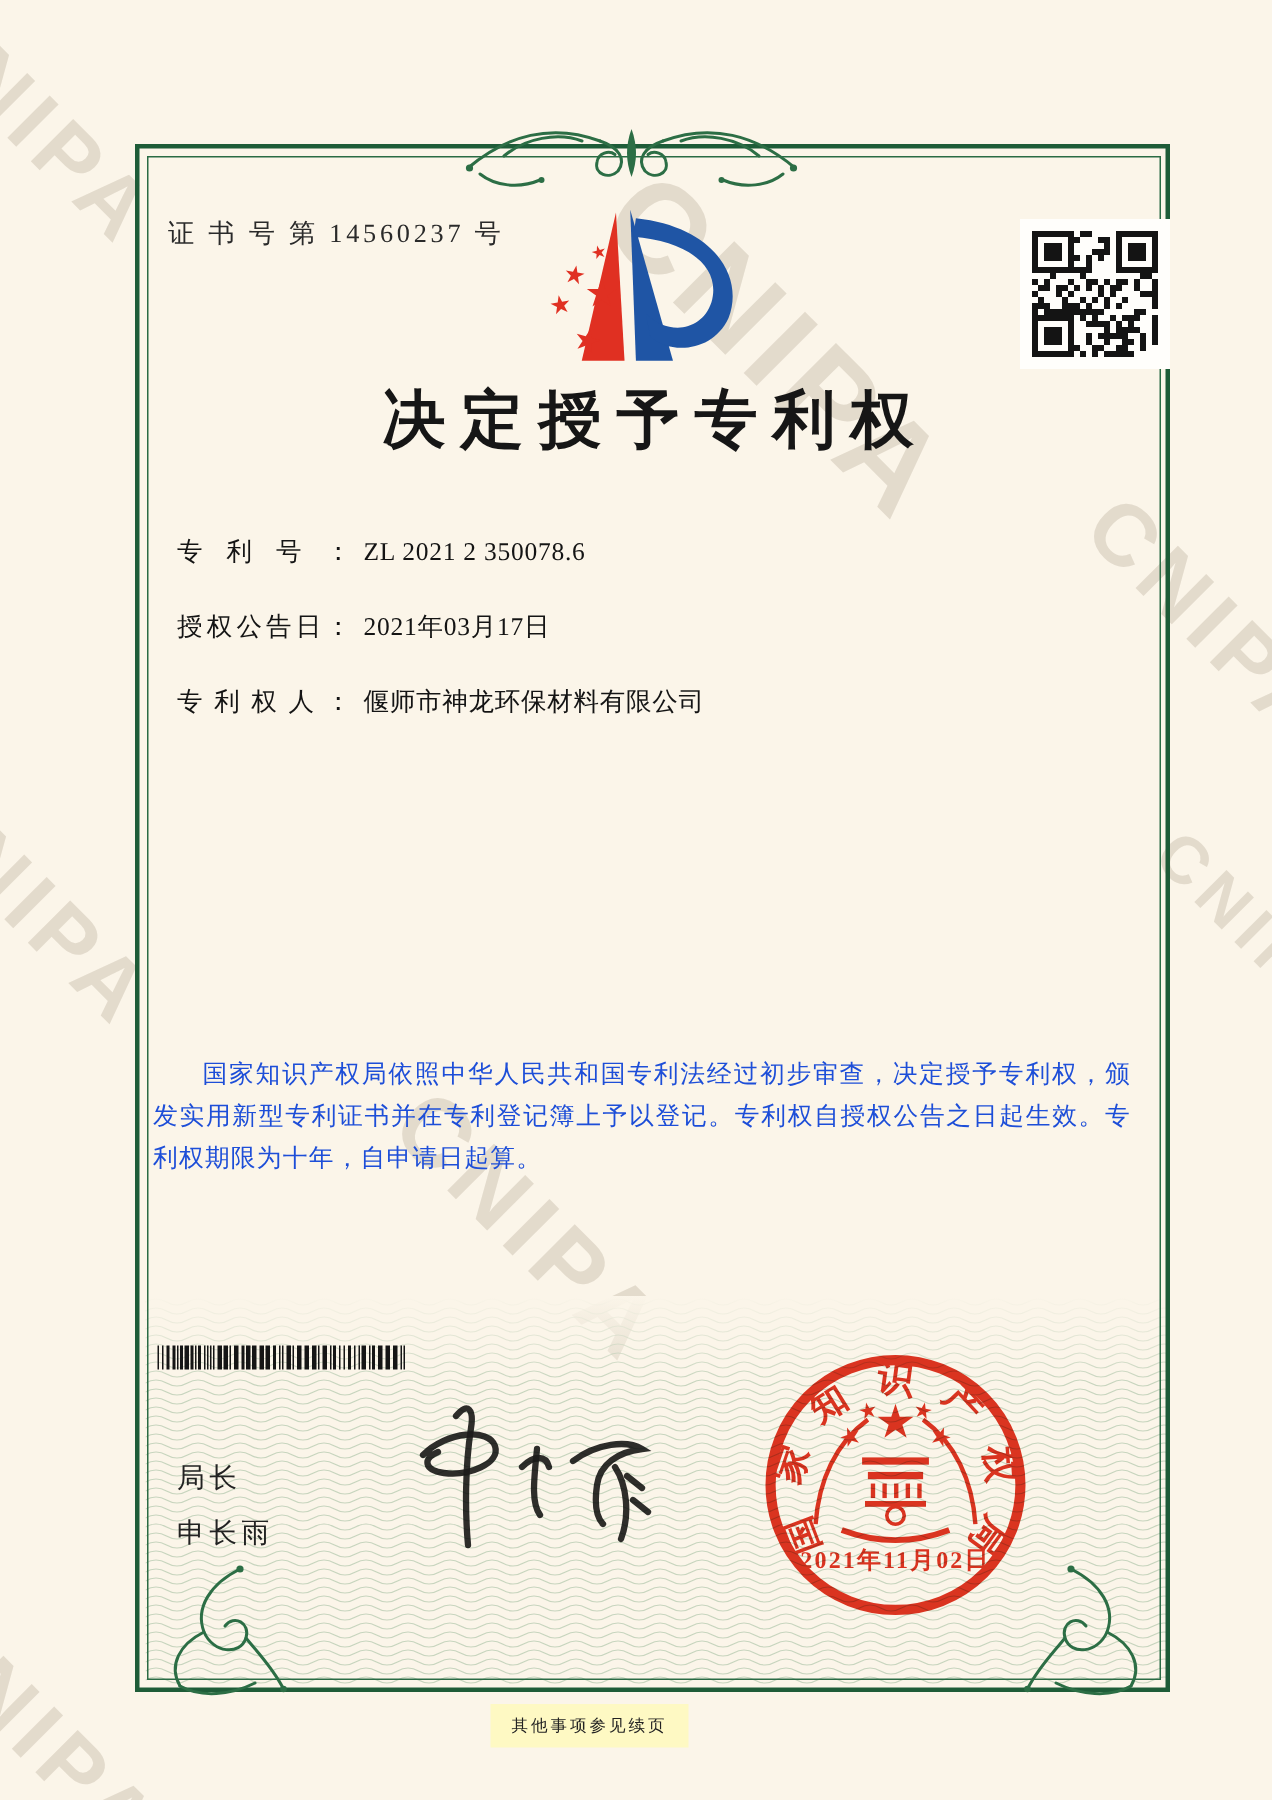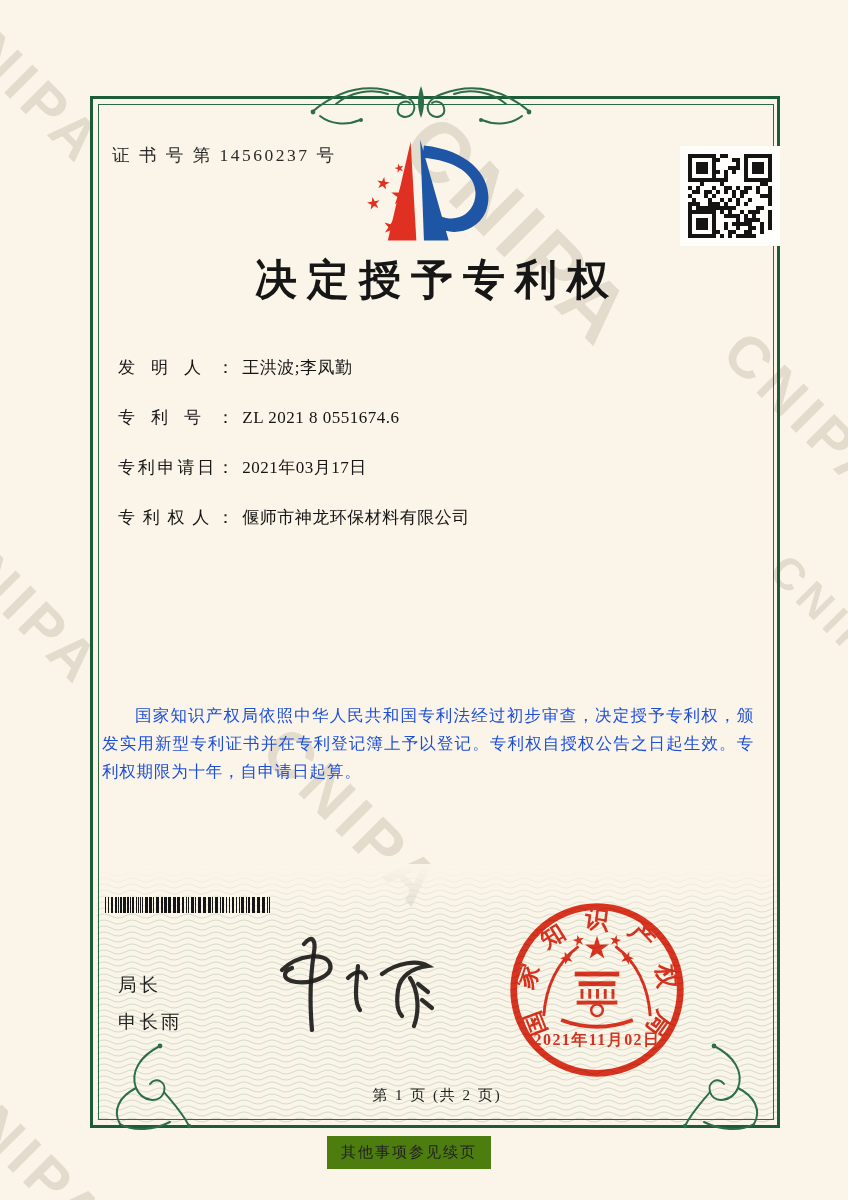--- a/index.html
+++ b/index.html
@@ -60,22 +60,22 @@
   .director-name{position:absolute;left:118px;top:1009px;font-size:18.5px;letter-spacing:3px;color:#222;z-index:7;}
 
   .signature{position:absolute;left:252px;top:926px;width:205px;height:120px;z-index:7;mix-blend-mode:multiply;}
   .signature path{fill:none;stroke:#1c1c1c;stroke-width:4.2;stroke-linecap:round;opacity:.92;}
 
   .seal{position:absolute;left:505px;top:898px;width:184px;height:184px;z-index:7;mix-blend-mode:multiply;opacity:.95;}
 
   .pageinfo{position:absolute;left:90px;width:694px;top:1086px;text-align:center;
       font-size:15px;letter-spacing:2px;color:#222;z-index:6;}
 
-  .footnote{position:absolute;left:327px;top:1136px;padding:7px 14px;background:#4d7c0f;
-      font-size:15px;letter-spacing:2px;color:#222;z-index:6;}
+  .footnote{position:absolute;left:327px;top:1136px;padding:7px 14px;background:#fef9c3;
+      font-size:11px;letter-spacing:2px;color:#222;z-index:6;}
 </style>
 </head>
 <body>
 
 <div class="page">
 
   <div class="wm" style="left:-28px;top:-16px;font-size:58px;">CNIPA</div>
   <div class="wm" style="left:452px;top:96px;font-size:84px;">CNIPA</div>
   <div class="wm" style="left:758px;top:318px;font-size:58px;">CNIPA</div>
   <div class="wm" style="left:-30px;top:505px;font-size:58px;">CNIPA</div>
@@ -405,29 +405,25 @@
       <i style="left:52px;top:80px"></i>
       <i style="left:56px;top:80px"></i>
       <i style="left:60px;top:80px"></i>
       <i style="left:64px;top:80px"></i>
     </div>
 
   <div class="title">决定授予专利权</div>
 
   <div class="fields">
     <div class="row">
-      <span class="lab">发明人：</span>
-      <span class="val">王洪波;李凤勤</span>
+      <span class="lab">专利号：</span>
+      <span class="val">ZL 2021 2 350078.6</span>
     </div>
     <div class="row">
-      <span class="lab">专利号：</span>
-      <span class="val">ZL 2021 8 0551674.6</span>
-    </div>
-    <div class="row">
-      <span class="lab">专利申请日：</span>
+      <span class="lab">授权公告日：</span>
       <span class="val">2021年03月17日</span>
     </div>
     <div class="row">
       <span class="lab">专利权人：</span>
       <span class="val">偃师市神龙环保材料有限公司</span>
     </div>
   </div>
 
   <div class="body-text">
     <p>国家知识产权局依照中华人民共和国专利法经过初步审查，决定授予专利权，颁发实用新型专利证书并在专利登记簿上予以登记。专利权自授权公告之日起生效。专利权期限为十年，自申请日起算。</p>
@@ -522,17 +518,16 @@
       <rect x="110" y="94" width="3" height="10"></rect>
       <rect x="74" y="106" width="42" height="4"></rect>
       <circle cx="95" cy="116" r="6" fill="none" stroke="#dd2b17" stroke-width="2.5"></circle>
       <path d="M40,122 C42,92 54,66 76,50" fill="none" stroke="#dd2b17" stroke-width="3"></path>
       <path d="M150,122 C148,92 136,66 114,50" fill="none" stroke="#dd2b17" stroke-width="3"></path>
       <path d="M58,126 q37,14 74,0" fill="none" stroke="#dd2b17" stroke-width="4"></path>
     </g>
     <text x="95" y="152" text-anchor="middle" font-size="16.5" font-weight="bold" fill="#dd2b17" letter-spacing="1.5">2021年11月02日</text>
   </svg>
 
-  <div class="pageinfo">第 1 页 (共 2 页)</div>
 
   <div class="footnote">其他事项参见续页</div>
 
 </div>
 
 </body></html>

